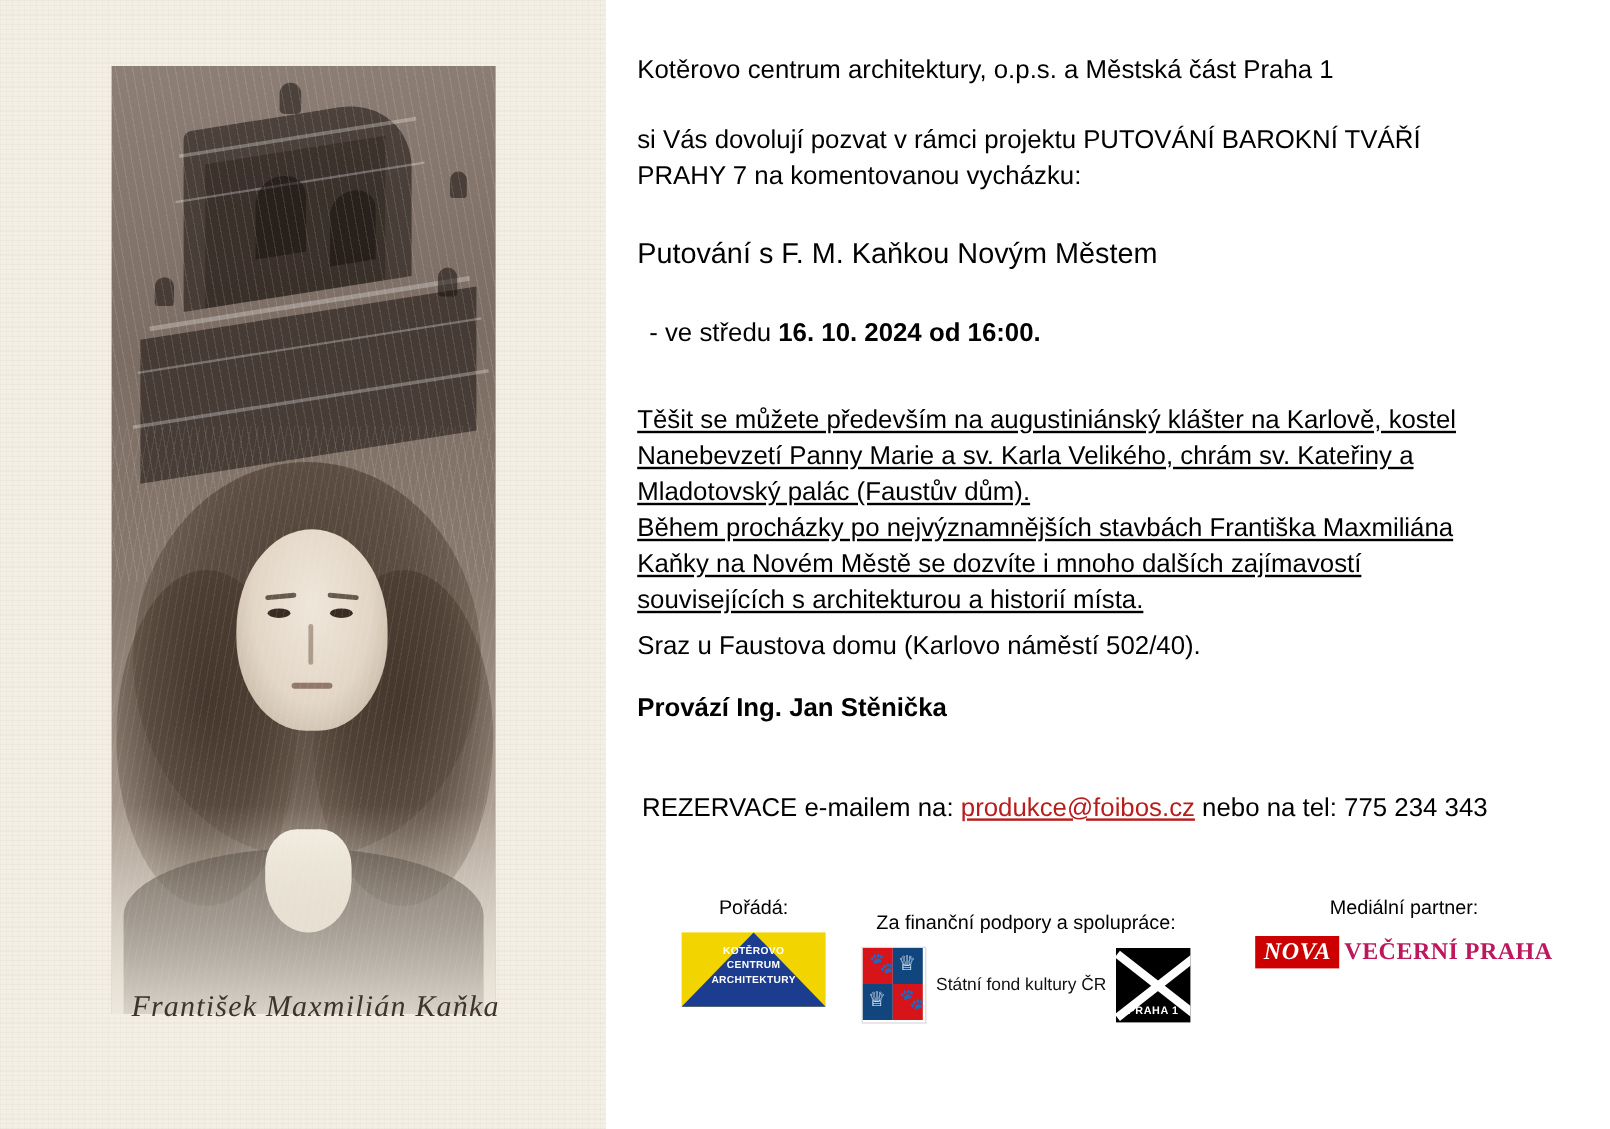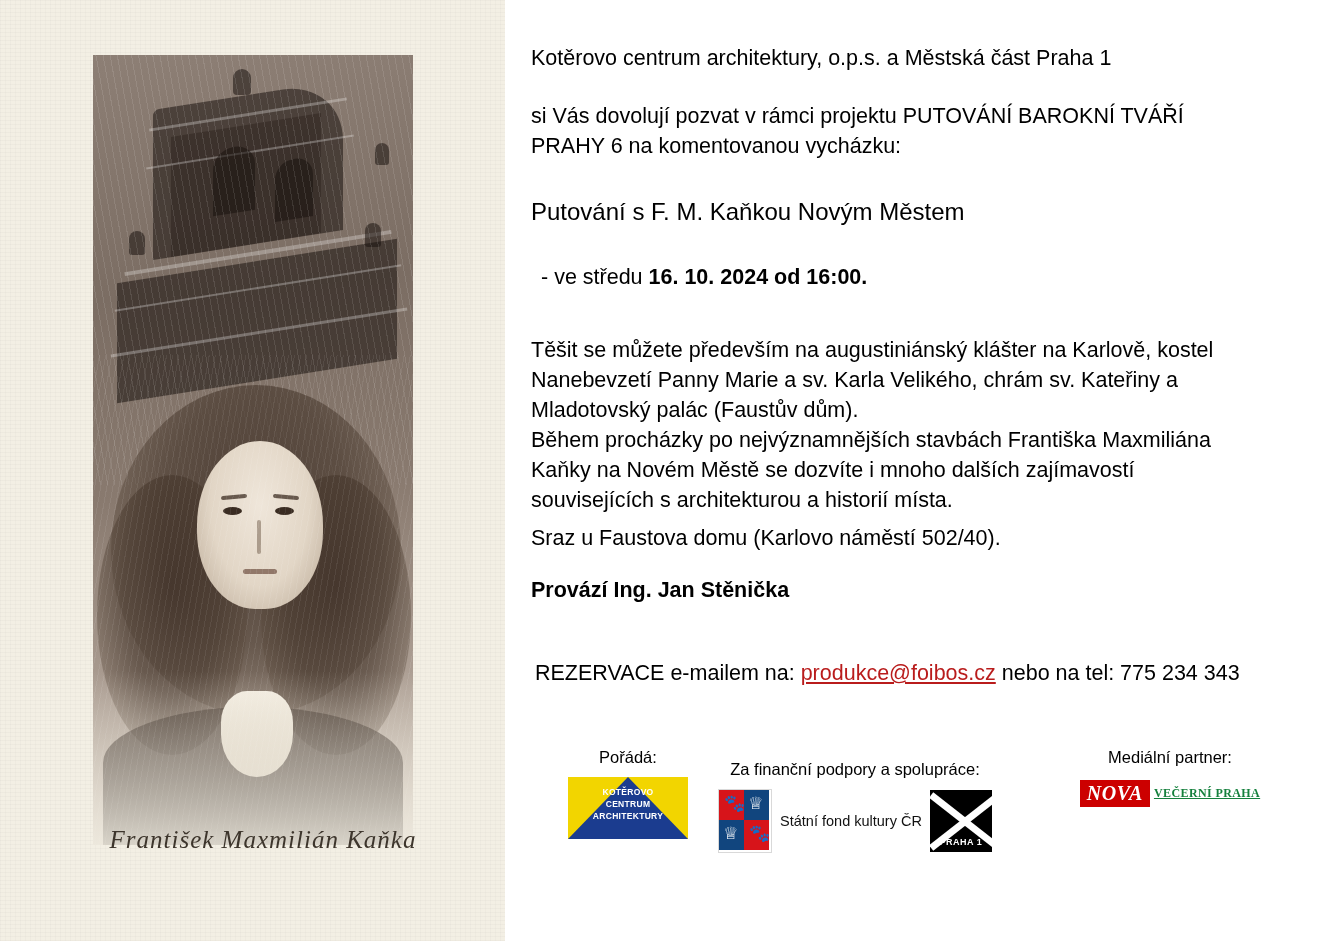--- a/index.html
+++ b/index.html
@@ -144,21 +144,21 @@
     font-size: 21.5px;
     line-height: 30px;
     color: #000;
     white-space: pre-line;
   }
   #line-organizers { left: 26px; top: 43px; }
   #line-invite     { left: 26px; top: 101px; }
   #title-main      { left: 26px; top: 197px; font-size: 24px; font-weight: normal; }
   #line-when       { left: 36px; top: 262px; }
   #line-when b     { font-weight: bold; }
-  #para-detail     { left: 26px; top: 335px; }
+  #para-detail     { left: 26px; top: 335px; text-decoration: underline; }
   #line-meet       { left: 26px; top: 523px; }
   #line-guide      { left: 26px; top: 575px; font-weight: bold; }
   #line-reservation{ left: 30px; top: 658px; }
   #reservation-email {
     color: #b91c1c;
     text-decoration: underline;
     cursor: pointer;
     margin-top: 31px;
   }
 
@@ -279,27 +279,26 @@
     background: #cc0000;
     color: #ffffff;
     font-weight: bold;
     font-size: 20px;
     font-style: italic;
     padding: 2px 7px;
     letter-spacing: 0.5px;
     font-family: "Liberation Serif", serif;
   }
   #vecerni-text {
-    color: #15803d;
+    color: #be185d;
     font-weight: bold;
-    font-size: 12px;
+    font-size: 20px;
     font-family: "Liberation Serif", serif;
     letter-spacing: 0.4px;
     white-space: nowrap;
-    text-decoration: underline;
   }
 </style>
 </head>
 <body>
 
 <div id="invite-poster">
 
   <div id="portrait-panel">
 
     <div id="portrait-image">
@@ -344,21 +343,21 @@
     </div>
 
     <div id="portrait-caption">František Maxmilián Kaňka</div>
   </div>
 
   <div id="content">
 
     <div class="txt" id="line-organizers">Kotěrovo centrum architektury, o.p.s. a Městská část Praha 1</div>
 
     <div class="txt" id="line-invite">si Vás dovolují pozvat v rámci projektu PUTOVÁNÍ BAROKNÍ TVÁŘÍ
- PRAHY 6 na komentovanou vycházku:</div>
+ PRAHY 7 na komentovanou vycházku:</div>
 
     <div class="txt" id="title-main">Putování s F. M. Kaňkou Novým Městem</div>
 
     <div class="txt" id="line-when"><span>- ve středu </span><b>16. 10. 2024 od 16:00.</b></div>
 
     <div class="txt" id="para-detail">Těšit se můžete především na augustiniánský klášter na Karlově, kostel
 Nanebevzetí Panny Marie a sv. Karla Velikého, chrám sv. Kateřiny a
 Mladotovský palác (Faustův dům).
 Během procházky po nejvýznamnějších stavbách Františka Maxmiliána
 Kaňky na Novém Městě se dozvíte i mnoho dalších zajímavostí

